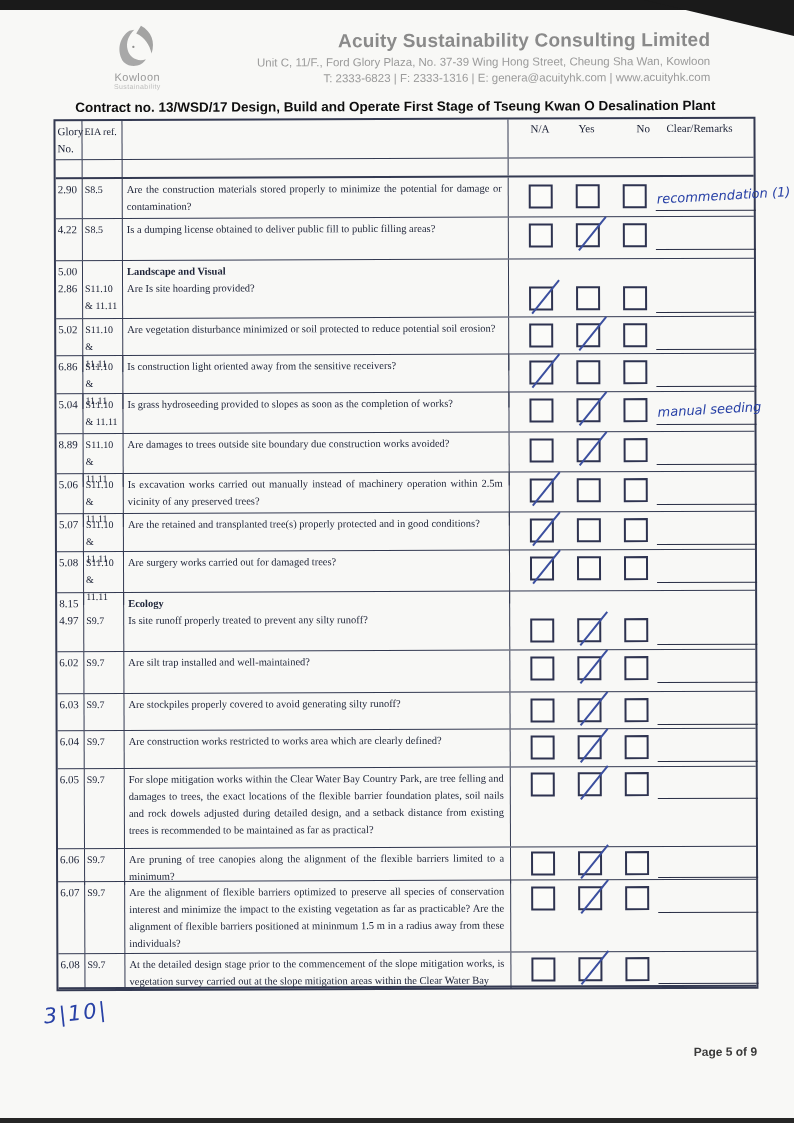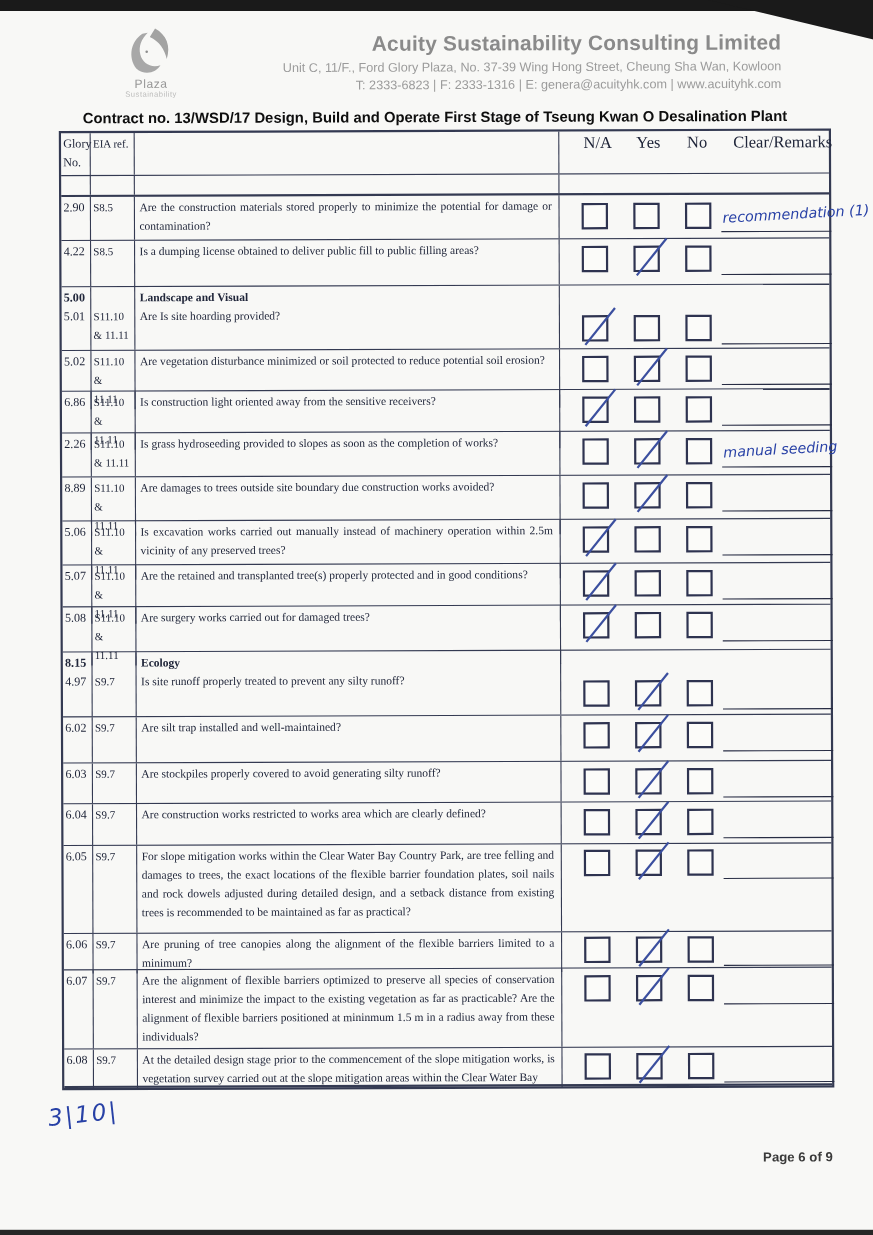--- a/index.html
+++ b/index.html
@@ -31,25 +31,25 @@
   
   .table{position:absolute;left:55px;top:118px;width:702px;border:2px solid #343a52;box-sizing:border-box;background:transparent;}
   .row{display:grid;grid-template-columns:27px 40px 386px 1fr;border-bottom:1px solid #343a52;box-sizing:border-box;position:relative;}
   .row:last-child{border-bottom:2px solid #343a52;}
   .cell{border-right:1px solid #343a52;box-sizing:border-box;overflow:visible;position:relative;
     font-family:"Liberation Serif",serif;color:#20263a;}
   .cell:last-child{border-right:none;}
   .c-item{font-size:11px;line-height:17px;padding:2px 1px 0 2px;}
   .c-eia{font-size:10px;line-height:17px;padding:2px 0 0 2px;white-space:pre-line;}
   .c-q{font-size:10.5px;line-height:17px;padding:2px 6px 0 4px;text-align:justify;}
-  .sec-num{font-weight:bold;}
+  .sec-num{font-weight:normal;}
   .sec-title{font-weight:bold;}
   .hdr-row{height:39px;}
   .blank-row{height:19px;border-bottom:2px solid #343a52;}
-  .hdr-label{position:absolute;font-family:"Liberation Serif",serif;font-size:15px;color:#20263a;top:3px;}
+  .hdr-label{position:absolute;font-family:"Liberation Serif",serif;font-size:11px;color:#20263a;top:3px;}
 
   .c-checks{position:relative;}
   .box{position:absolute;width:24px;height:24px;border:2px solid #2e3350;box-sizing:border-box;background:rgba(255,255,255,.4);}
   .slash{position:absolute;left:1px;top:24px;width:43px;height:0;border-top:2.2px solid #3b4f9f;
     transform:rotate(-51deg);transform-origin:0 50%;}
   .remark-line{position:absolute;left:147px;width:100px;height:0;border-top:1.5px solid #282d44;}
   .hw{font-family:"DejaVu Sans",sans-serif;font-style:italic;color:#2841a6;}
   .hw-remark{position:absolute;font-size:13px;white-space:nowrap;transform:rotate(-3deg);}
 
   
@@ -62,21 +62,21 @@
 <div class="paper">
   <div class="content">
 
     <div class="logo-wrap">
       <svg width="58" height="46" viewBox="0 0 60 48">
         <path d="M22,6 C11,13 8,28 16,39 C24,46 35,43 39,36 C30,39 22,34 20,26 C18,18 21,11 27,5 Z" fill="#9a9a9a" opacity="0.85"></path>
         <path d="M34,1 C45,7 49,18 45,30 C43,21 38,13 29,9 Z" fill="#8d8d8d" opacity="0.8"></path>
         <circle cx="27" cy="24" r="4.5" fill="#f8f8f6"></circle>
         <circle cx="26" cy="23" r="1.2" fill="#8d8d8d"></circle>
       </svg>
-      <div class="logo-name">Plaza</div>
+      <div class="logo-name">Kowloon</div>
       <div class="logo-sub">Sustainability</div>
     </div>
 
     <div class="head-text">
       <div class="company">Acuity Sustainability Consulting Limited</div>
       <div class="addr">Unit C, 11/F., Ford Glory Plaza, No. 37-39 Wing Hong Street, Cheung Sha Wan, Kowloon</div>
       <div class="contact">T: 2333-6823 | F: 2333-1316 | E: genera@acuityhk.com | www.acuityhk.com</div>
     </div>
 
     <div class="contract">Contract no.  13/WSD/17 Design, Build and Operate First Stage of Tseung Kwan O Desalination Plant</div>
@@ -85,21 +85,21 @@
       <div class="row hdr-row">
         <div class="cell c-item">
           <div>Glory</div>
           <div>No.</div>
         </div>
         <div class="cell c-eia">EIA ref.</div>
         <div class="cell c-q"></div>
         <div class="cell c-checks">
           <span class="hdr-label" style="left:22px;">N/A</span>
           <span class="hdr-label" style="left:70px;">Yes</span>
-          <span class="hdr-label" style="left:116px;">No</span>
+          <span class="hdr-label" style="left:128px;">No</span>
           <span class="hdr-label" style="left:158px;">Clear/Remarks</span>
         </div>
       </div>
       <div class="row blank-row">
         <div class="cell c-item"></div>
         <div class="cell c-eia"></div>
         <div class="cell c-q"></div>
         <div class="cell c-checks"></div>
       </div>
       <div id="rows-container">
@@ -132,21 +132,21 @@
               <div class="box" style="left: 67px; top: 6px;">
                 <div class="slash"></div>
               </div>
               <div class="box" style="left: 114px; top: 6px;"></div>
               <div class="remark-line" style="top: 32px;"></div>
             </div>
           </div>
           <div class="row" style="height: 58px;">
             <div class="cell c-item">
               <div class="sec-num">5.00</div>
-              <div>5.01</div>
+              <div>2.86</div>
             </div>
             <div class="cell c-eia" style="padding-top: 19px;">S11.10
 &amp; 11.11</div>
             <div class="cell c-q">
               <div class="sec-title">Landscape and Visual</div>
               <div>Are Is site hoarding provided?</div>
             </div>
             <div class="cell c-checks">
               <div class="box" style="left: 20px; top: 27px;">
                 <div class="slash"></div>
@@ -187,21 +187,21 @@
               <div class="box" style="left: 20px; top: 6px;">
                 <div class="slash"></div>
               </div>
               <div class="box" style="left: 67px; top: 6px;"></div>
               <div class="box" style="left: 114px; top: 6px;"></div>
               <div class="remark-line" style="top: 32px;"></div>
             </div>
           </div>
           <div class="row" style="height: 40px;">
             <div class="cell c-item">
-              <div>2.26</div>
+              <div>5.04</div>
             </div>
             <div class="cell c-eia">S11.10
 &amp; 11.11</div>
             <div class="cell c-q">
               <div>Is grass hydroseeding provided to slopes as soon as the completion of works?</div>
             </div>
             <div class="cell c-checks">
               <div class="box" style="left: 20px; top: 6px;"></div>
               <div class="box" style="left: 67px; top: 6px;">
                 <div class="slash"></div>
@@ -418,19 +418,19 @@
                 <div class="slash"></div>
               </div>
               <div class="box" style="left: 114px; top: 5px;"></div>
               <div class="remark-line" style="top: 31px;"></div>
             </div>
           </div>
         </div>
     </div>
 
     <div class="hw hw-date">3|10|</div>
-    <div class="page-num">Page 6 of 9</div>
+    <div class="page-num">Page 5 of 9</div>
   </div>
 
   <div class="scan-top"></div>
   <div class="scan-corner"></div>
   <div class="scan-bottom"></div>
 </div>
 
 </body></html>

